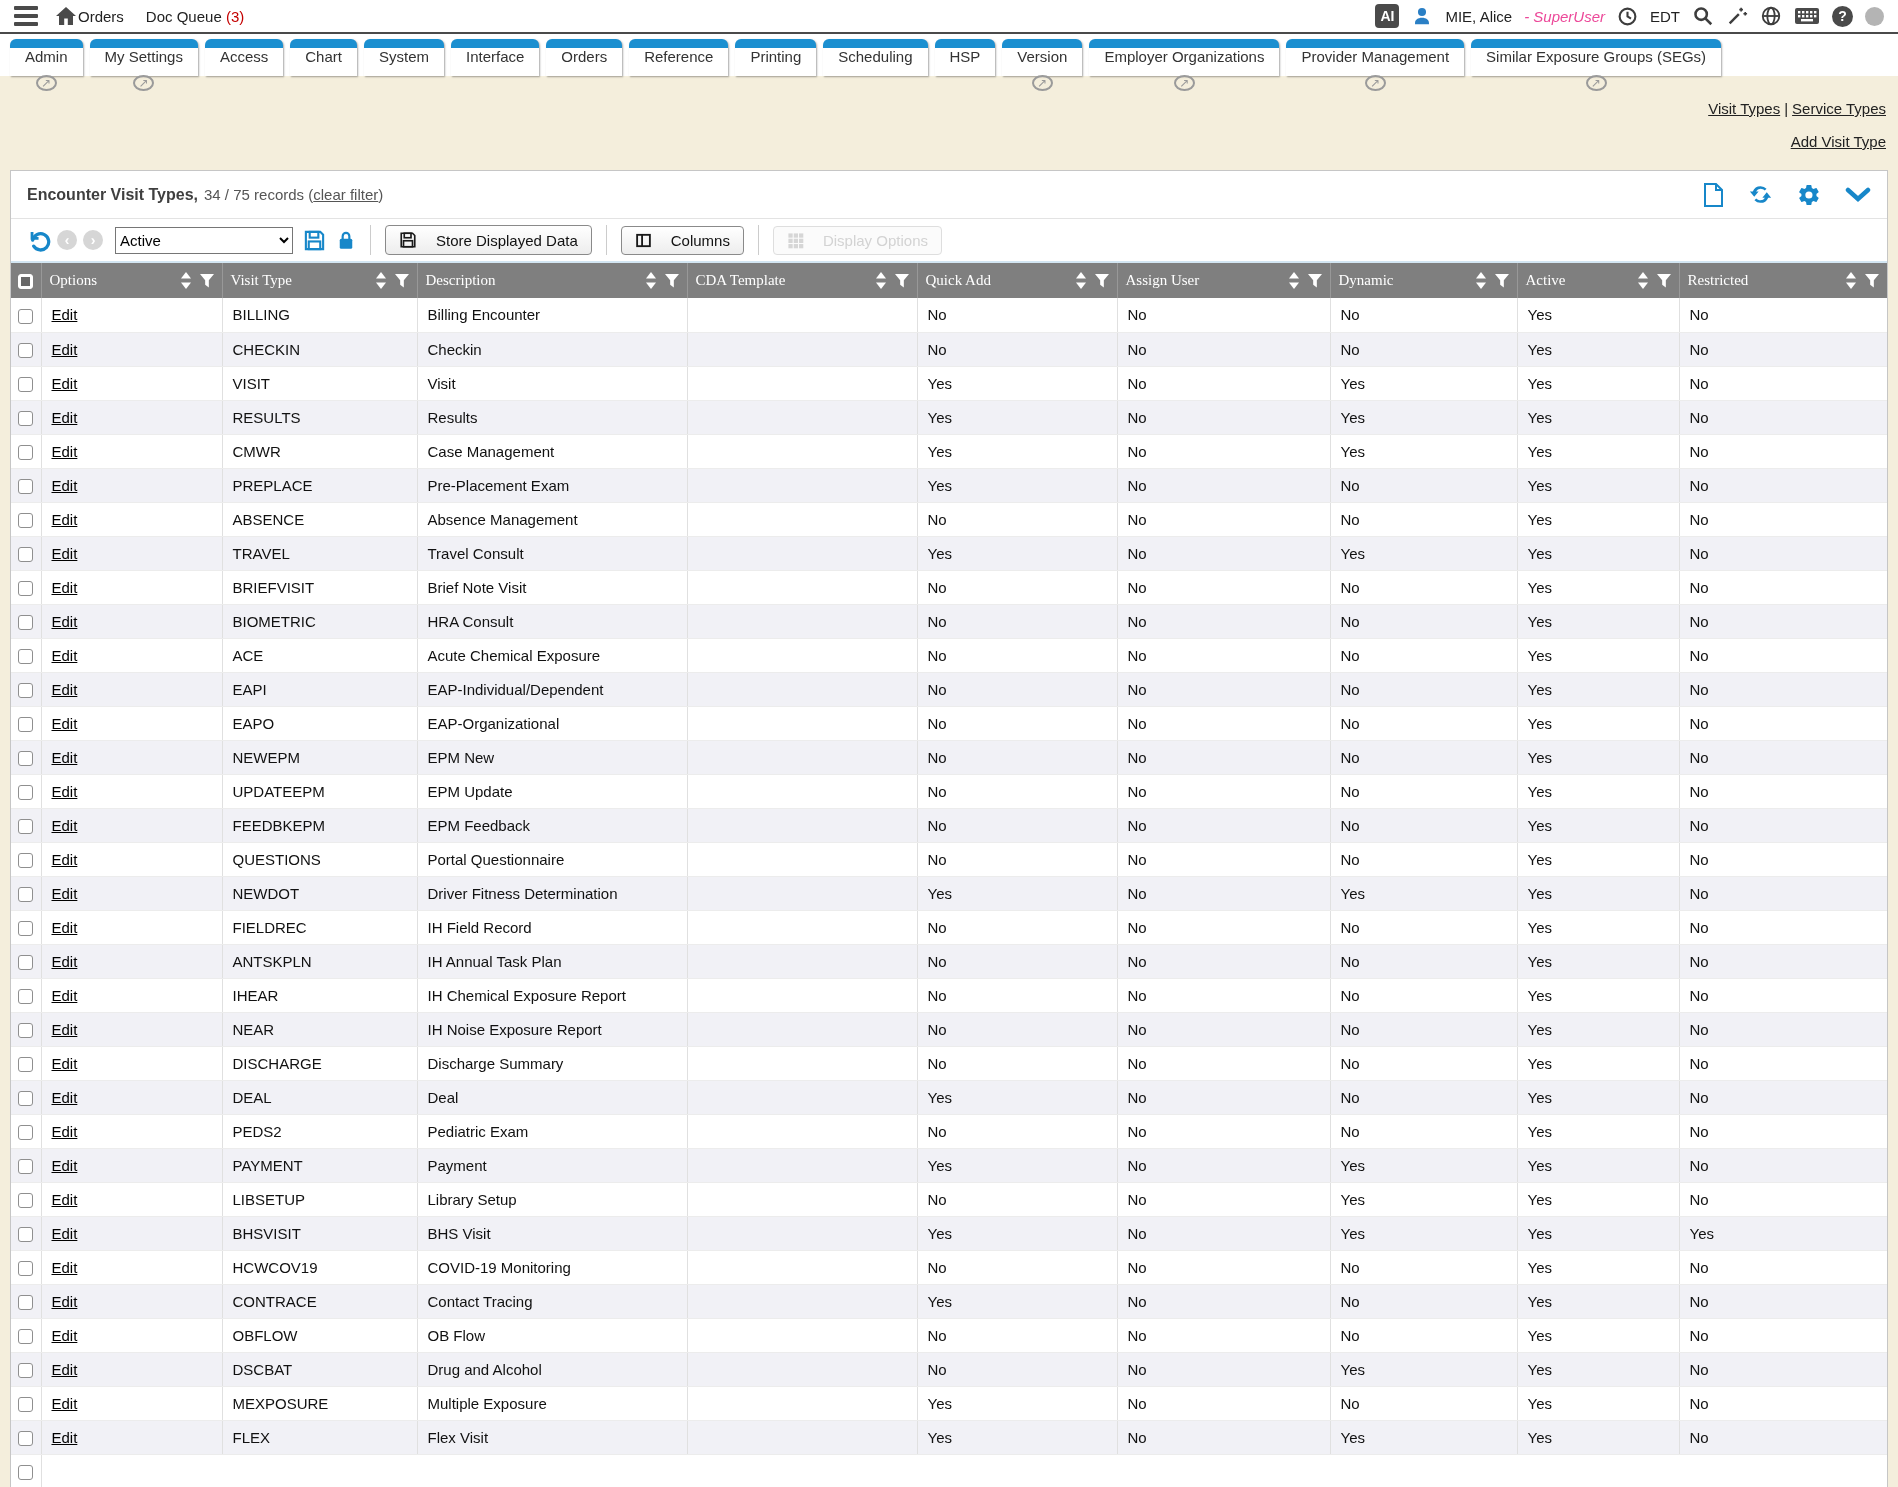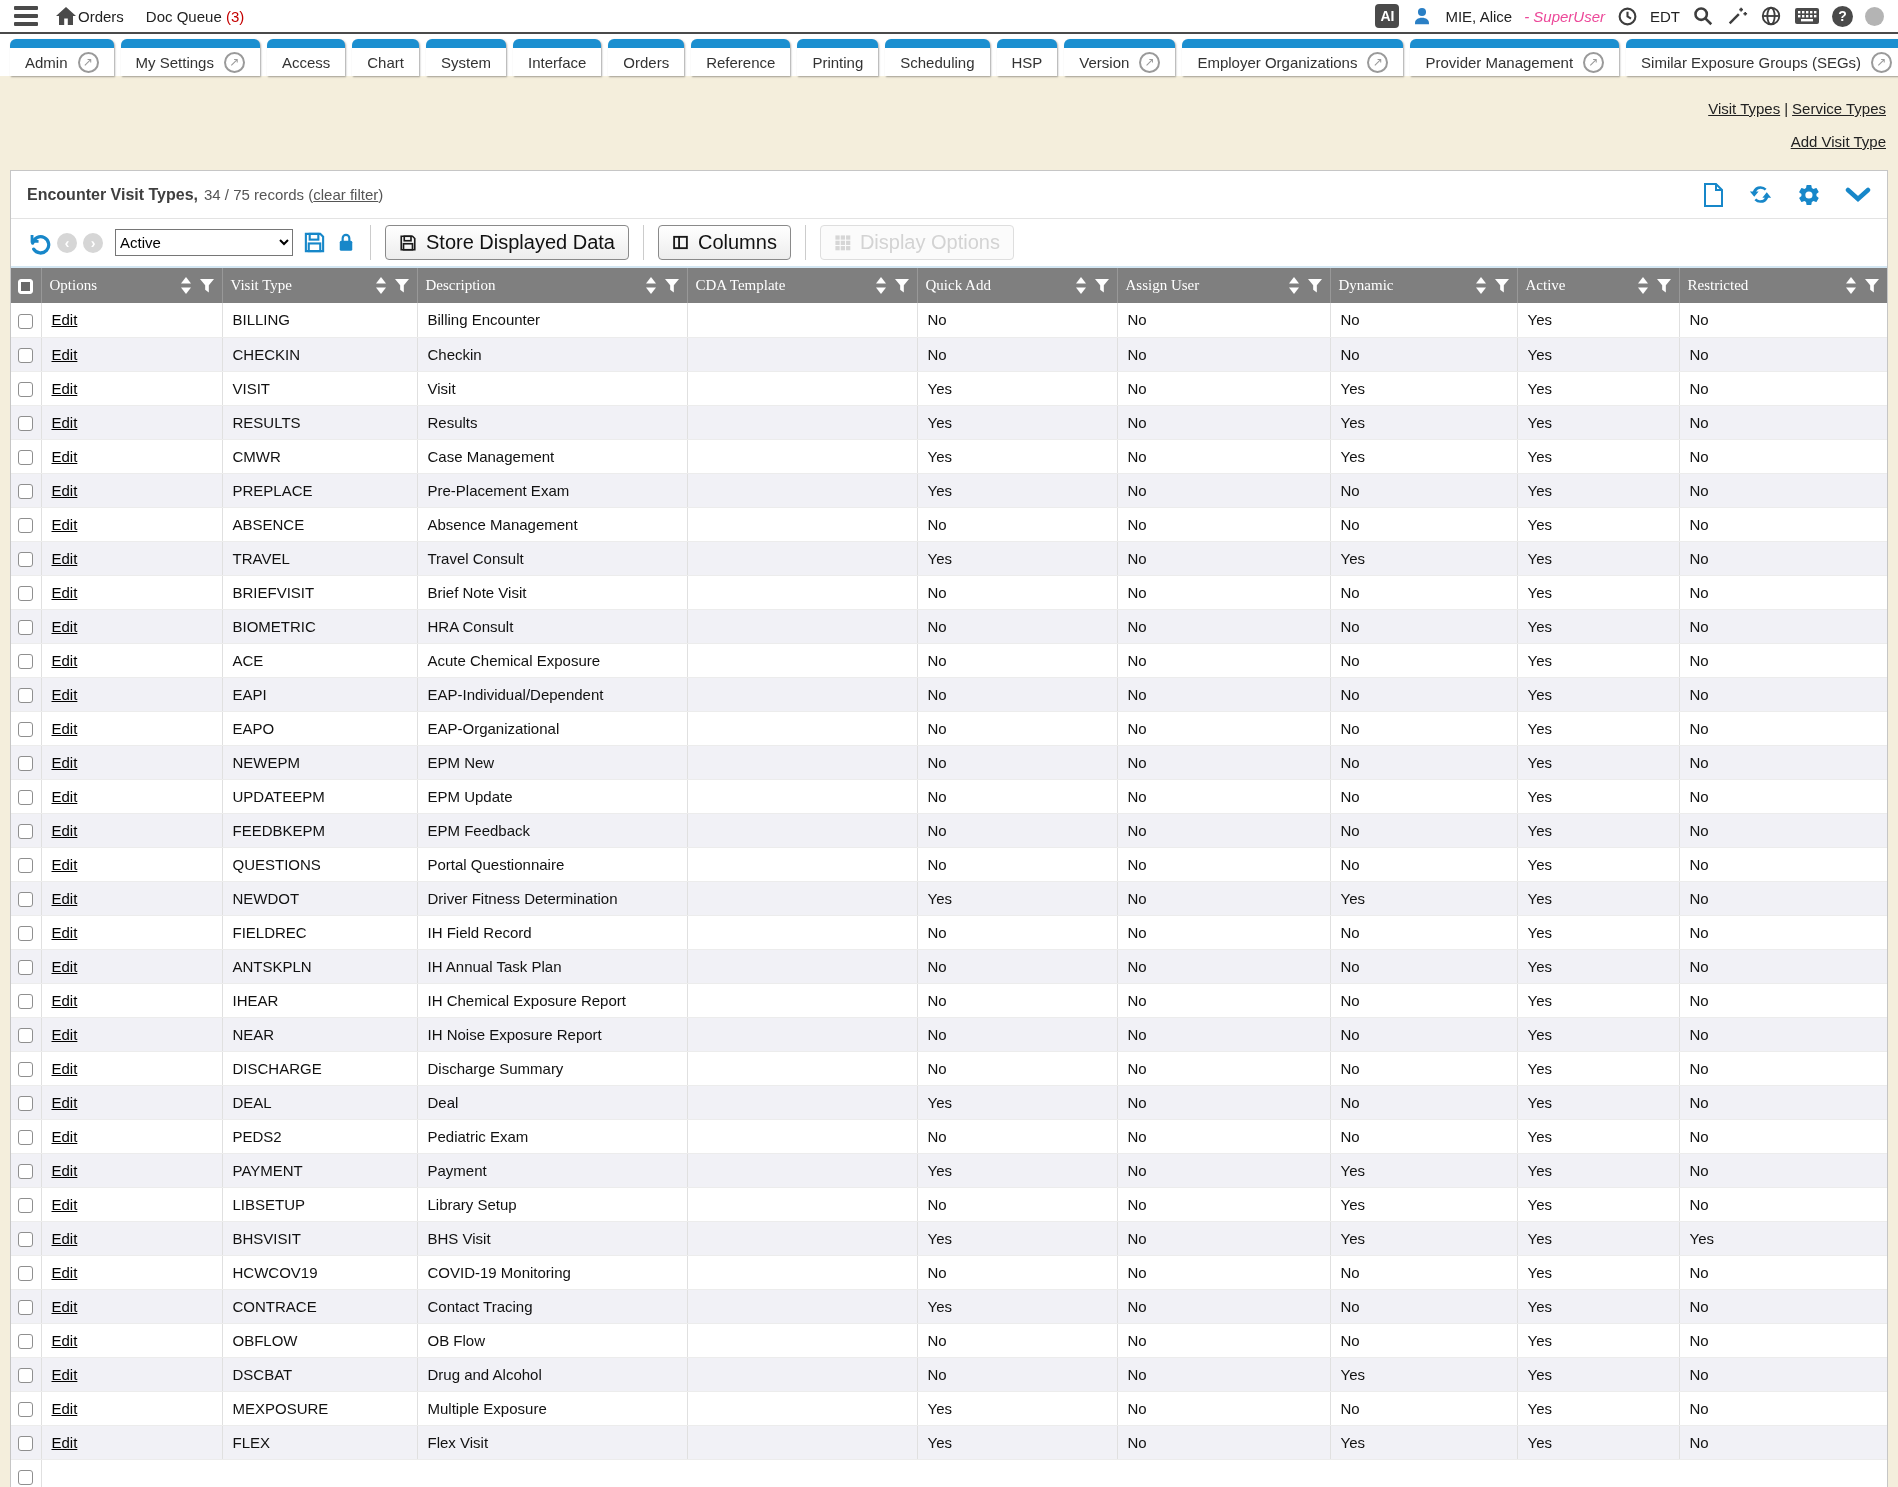--- a/index.html
+++ b/index.html
@@ -23,21 +23,21 @@
   .topbar-right{margin-left:auto;display:flex;align-items:center;gap:12px;}
   .ai-badge{width:24px;height:24px;background:#4a4a4a;border-radius:4px;color:#fff;font-weight:bold;font-size:14px;display:flex;align-items:center;justify-content:center;}
   .role{font-style:italic;color:#ec4899;}
   .ico{display:inline-flex;align-items:center;justify-content:center;}
   .help-circle{width:21px;height:21px;border-radius:50%;background:#4a4a4a;color:#fff;font-weight:bold;font-size:14px;display:flex;align-items:center;justify-content:center;}
   .status-dot{width:19px;height:19px;border-radius:50%;background:#b4b4b4;}
   
   .tabbar{background:#fff;padding:5px 10px 0 10px;display:flex;gap:7px;align-items:flex-end;height:42px;}
   .tab{background:#fff;border-radius:6px 6px 0 0;border-top:9px solid var(--tabblue);
        box-shadow:1px 1px 2px rgba(0,0,0,.35);padding:0 15px;height:37px;display:flex;align-items:center;gap:10px;
-       color:#333;cursor:pointer;white-space:nowrap;}
+       color:#333;cursor:pointer;white-space:nowrap;flex-direction:column;}
   .ext-circle{width:21px;height:21px;border-radius:50%;border:2px solid #9a9a9a;color:#9a9a9a;
        font-size:12px;line-height:1;display:flex;align-items:center;justify-content:center;}
   
   .subnav{text-align:right;padding:24px 12px 0 0;}
   .subnav a{color:#222;}
   .subnav .row2{margin-top:16px;}
   .sep{margin:0 4px;color:#222;}
   
   .panel{position:absolute;left:10px;right:10px;top:170px;background:#fff;border:1px solid #c6c6c6;}
   .panel-head{display:flex;align-items:center;padding:11px 16px;border-bottom:1px solid #e3e3e3;}
@@ -46,22 +46,22 @@
   .panel-sub a{color:#555;}
   .head-icons{margin-left:auto;display:flex;align-items:center;gap:24px;}
   .head-icons .ico{cursor:pointer;}
   
   .toolbar{display:flex;align-items:center;padding:6px 14px;border-bottom:2px solid #d3e6f2;}
   .tb-sep{width:1px;align-self:stretch;background:#ccc;margin:0 14px;}
   .nav-circle{width:20px;height:20px;border-radius:50%;background:#d6d6d6;color:#fff;font-weight:bold;
       font-size:14px;display:flex;align-items:center;justify-content:center;margin-left:6px;}
   select.filter{height:27px;width:178px;margin-left:12px;font-size:15px;font-family:inherit;border:1px solid #767676;background:#fff;}
   .mini-ico{margin-left:10px;cursor:pointer;}
-  .btn{display:inline-flex;align-items:center;gap:9px;border:1px solid #8a8a8a;border-radius:4px;
-      background:linear-gradient(#ffffff,#ededed);padding:5px 13px;font-size:20px;color:#111;cursor:pointer;white-space:nowrap;}
+  .btn{display:inline-flex;align-items:center;gap:19px;border:1px solid #8a8a8a;border-radius:4px;
+      background:linear-gradient(#ffffff,#ededed);padding:5px 13px;font-size:15px;color:#111;cursor:pointer;white-space:nowrap;}
   .btn.disabled{border-color:#dedede;color:#d3d3d3;background:#fbfbfb;cursor:default;}
   
   table{border-collapse:collapse;table-layout:fixed;width:100%;}
   col.c-cb{width:30px;} col.c-opt{width:181px;} col.c-vt{width:195px;} col.c-desc{width:270px;}
   col.c-cda{width:230px;} col.c-qa{width:200px;} col.c-au{width:213px;} col.c-dyn{width:187px;}
   col.c-act{width:162px;}
   thead th{background:var(--headgray);color:#fff;font-weight:normal;text-align:left;
       padding:0 8px;height:35px;border-right:1px solid #989898;}
   thead th:last-child{border-right:none;}
   .th-inner{display:flex;align-items:center;gap:8px;}

